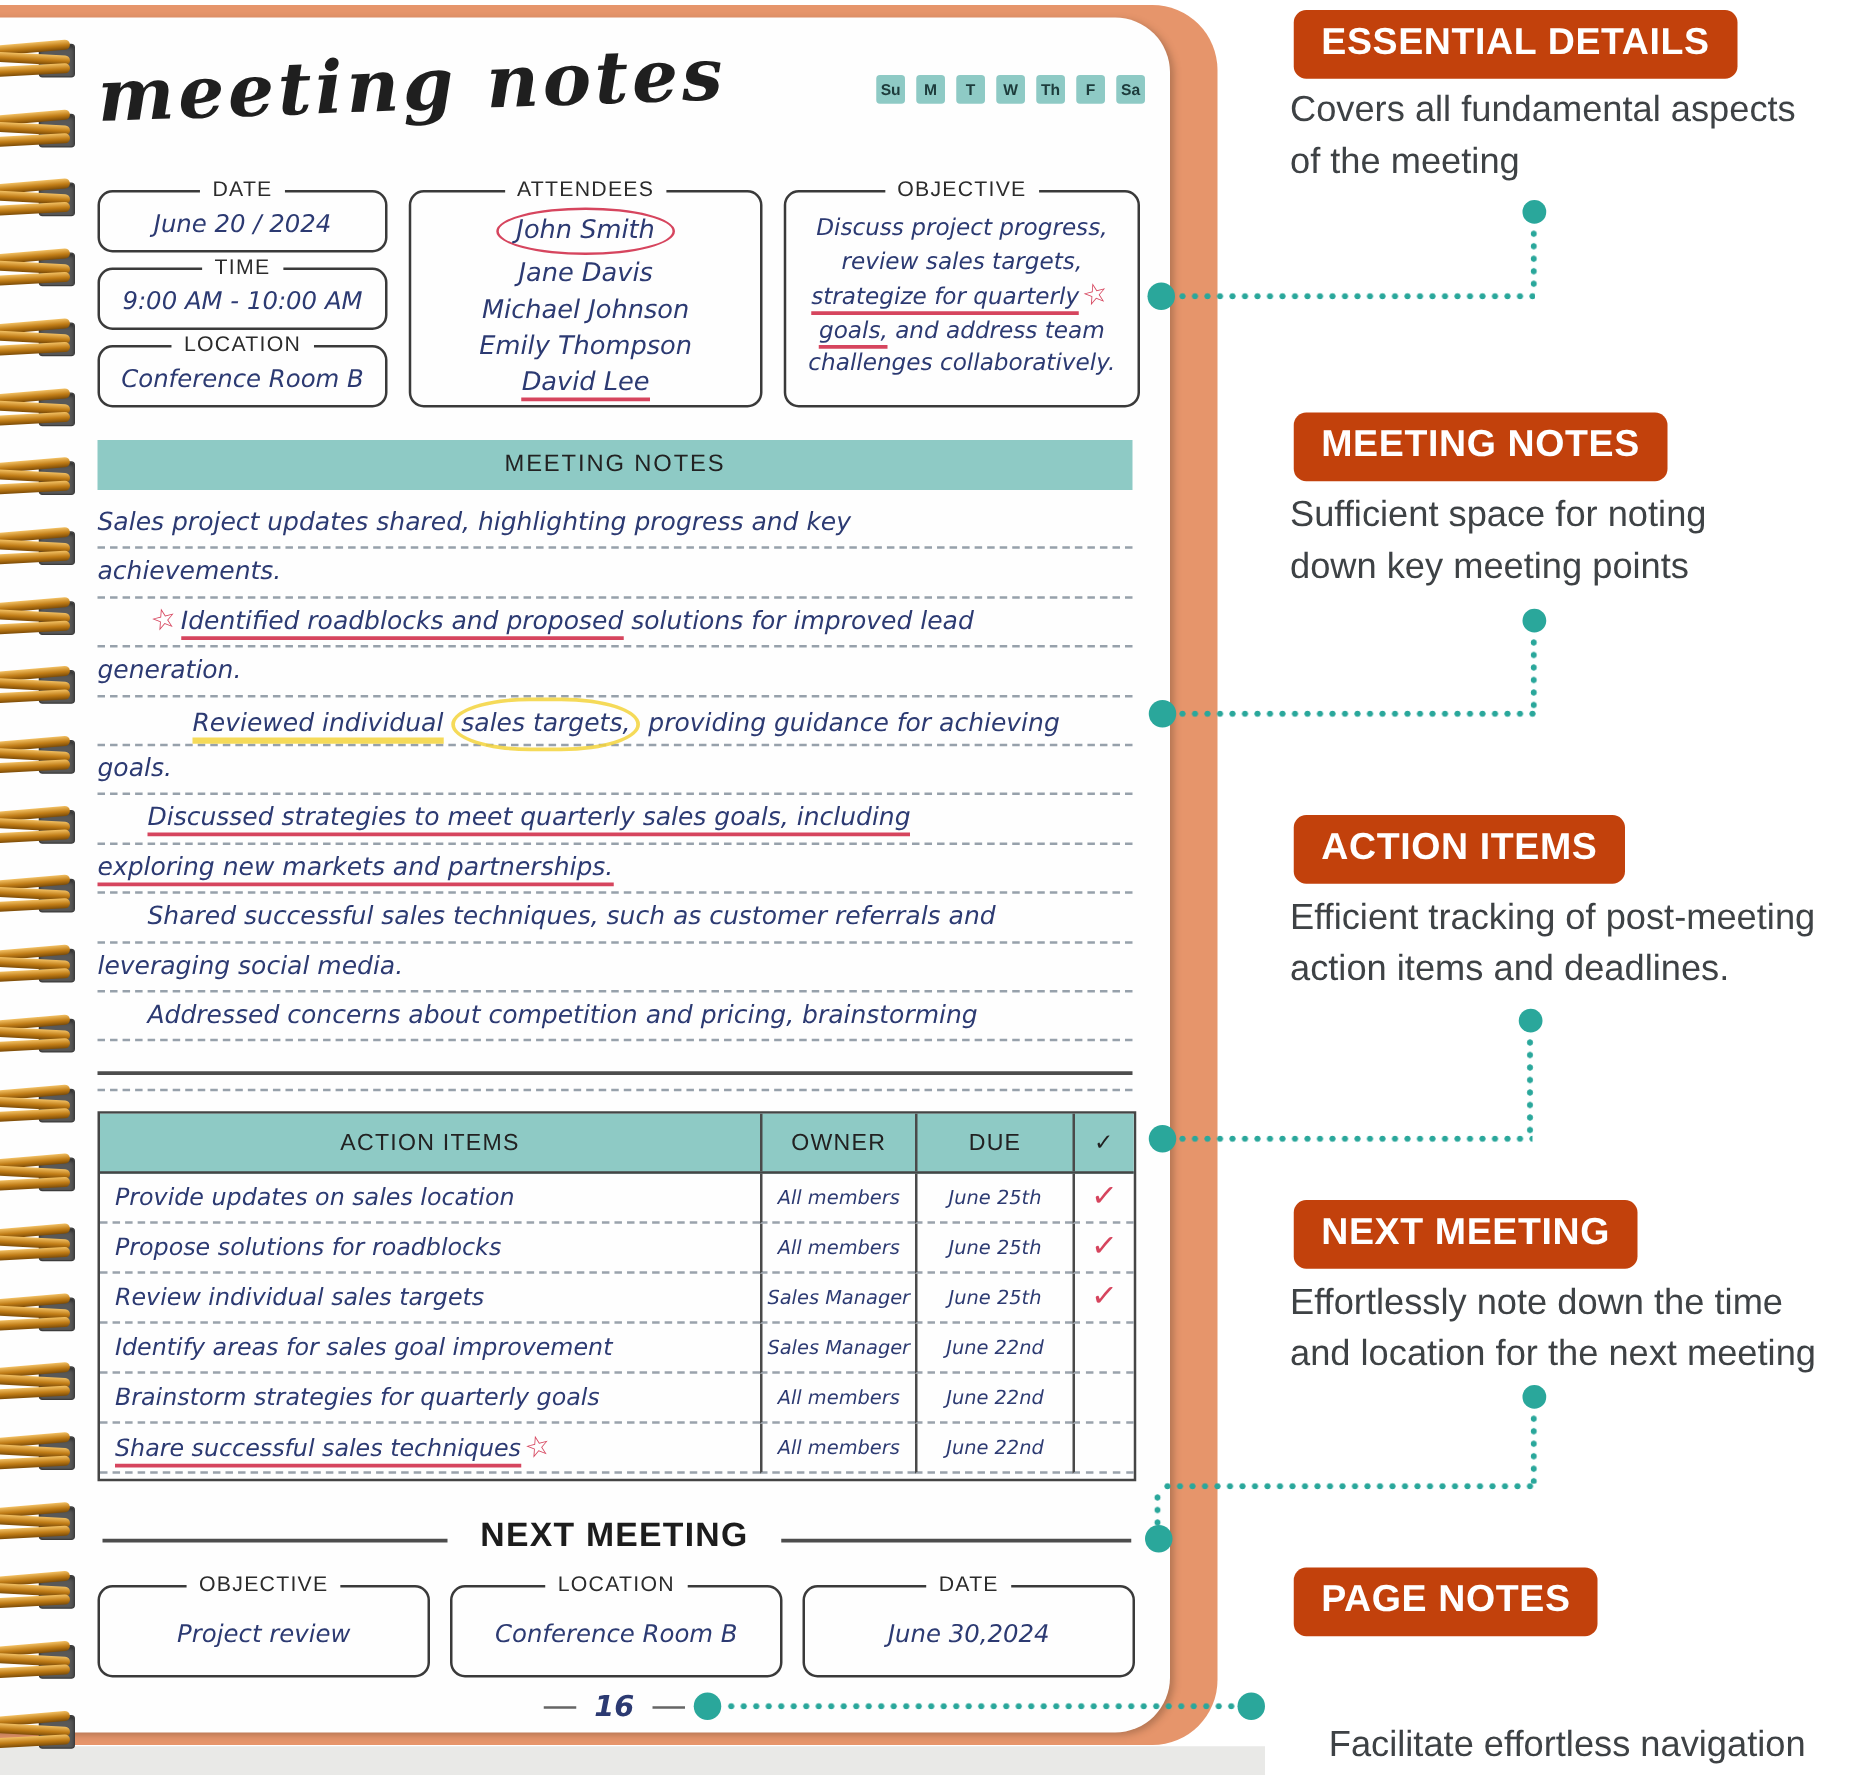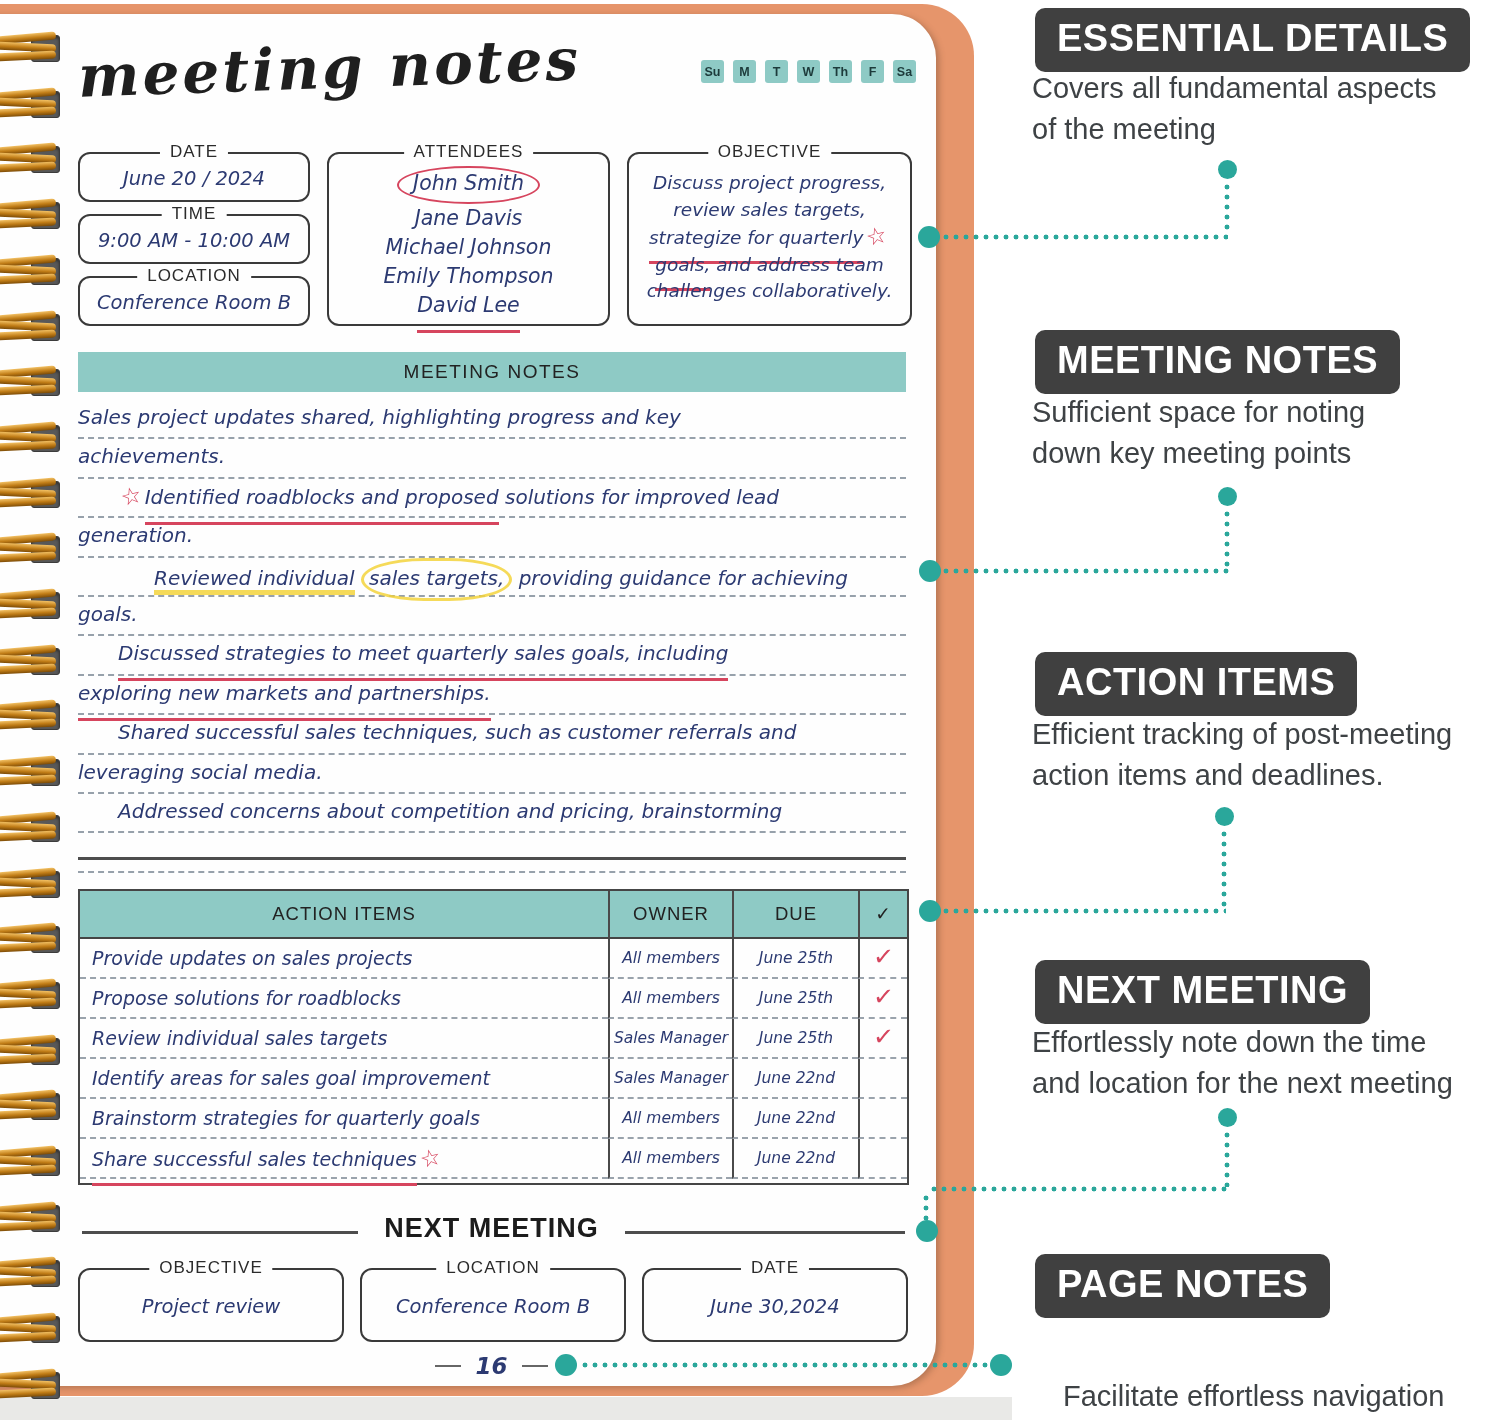--- a/index.html
+++ b/index.html
@@ -36,21 +36,21 @@
   .ibox .lbl{position:absolute;top:-12px;left:50%;transform:translateX(-50%);background:#fefefe;
     padding:0 10px;font-size:17px;letter-spacing:1px;color:#2b2b2b;white-space:nowrap;}
   .ibox .val{width:100%;text-align:center;font-size:19.5px;}
   .vbox .val{position:absolute;top:50%;transform:translateY(-42%);}
 
   .alist{padding-top:12px;text-align:center;font-style:italic;}
   .aline{font-size:20.5px;line-height:29px;}
   .olist{padding:16px 8px 0;text-align:center;}
   .oline{font-size:18.5px;line-height:26.5px;white-space:nowrap;}
 
-  .mk-red-ul{border-bottom:3px solid #d6455e;padding-bottom:13px;}
+  .mk-red-ul{border-bottom:3px solid #d6455e;padding-bottom:1px;}
   .mk-red-circle{border:2.5px solid #d6455e;border-radius:50%;padding:1px 14px 4px;display:inline-block;}
   .mk-yellow-ul{border-bottom:5px solid rgba(243,211,60,.85);margin-left:36px;}
   .mk-yellow-circle{border:3.5px solid rgba(243,211,60,.85);border-radius:50%/60%;padding:0 5px 2px;display:inline-block;}
   .star-red{color:#d6455e;font-size:23px;font-style:normal;display:inline-block;transform:rotate(-14deg);margin:0 3px;}
 
   #notesbar{left:78px;top:352px;width:828px;height:40px;background:#8ecac5;display:flex;
     align-items:center;justify-content:center;font-size:19px;letter-spacing:1.5px;color:#222;}
   #notes{left:78px;top:400px;width:828px;}
   .nline{height:37.4px;border-bottom:2px dashed #97a1ab;font-size:20px;line-height:35px;white-space:nowrap;overflow:visible;}
   .nline.indent{padding-left:40px;}
@@ -73,21 +73,21 @@
   .chk{color:#d6455e;font-size:25px;line-height:36px;font-style:normal;display:inline-block;transform:rotate(4deg);}
 
   #nmtitle{left:78px;top:1213px;width:827px;text-align:center;font-size:27px;font-weight:bold;
     letter-spacing:1px;color:#1c1c1c;}
   .nm-rule{position:absolute;top:1231px;height:2.5px;background:#4d4d4d;z-index:2;}
   #pageno{left:78px;top:1353px;width:827px;display:flex;align-items:center;justify-content:center;gap:14px;}
   .pn-dash{width:26px;height:2px;background:#666;}
   #pn-num{font-size:23px;font-weight:bold;}
 
   
-  .pill{position:absolute;left:1035px;background:#404040;color:#fff;font-weight:bold;font-size:38px;
+  .pill{position:absolute;left:1035px;background:#c2410c;color:#fff;font-weight:bold;font-size:30px;
     letter-spacing:.5px;padding:9px 22px 12px;border-radius:10px;white-space:nowrap;z-index:2;}
   .desc{position:absolute;left:1032px;color:#3e4245;font-size:29px;line-height:41px;z-index:2;}
 
   
   .dot{position:absolute;border-radius:50%;background:#2aa79b;z-index:2;}
   .dot-lg{width:22px;height:22px;}
   .dot-sm{width:19px;height:19px;}
   .dots-h{position:absolute;height:6px;z-index:2;background-image:radial-gradient(circle,#2aa79b 2.2px,rgba(0,0,0,0) 2.7px);
     background-size:10px 6px;background-repeat:repeat-x;background-position:left center;}
   .dots-v{position:absolute;width:6px;z-index:2;background-image:radial-gradient(circle,#2aa79b 2.2px,rgba(0,0,0,0) 2.7px);
@@ -167,21 +167,21 @@
 
   <div id="atable" class="z">
     <div class="thead" id="thead">
         <div class="cell c-item">ACTION ITEMS</div>
         <div class="cell c-owner">OWNER</div>
         <div class="cell c-due">DUE</div>
         <div class="cell c-chk">✓</div>
       </div>
     <div id="tbody" class="hw">
         <div class="trow">
-          <div class="cell c-item"><span>Provide updates on sales projects</span></div>
+          <div class="cell c-item"><span>Provide updates on sales location</span></div>
           <div class="cell c-owner">All members</div>
           <div class="cell c-due">June 25th</div>
           <div class="cell c-chk"><span class="chk">✓</span></div>
         </div>
         <div class="trow">
           <div class="cell c-item"><span>Propose solutions for roadblocks</span></div>
           <div class="cell c-owner">All members</div>
           <div class="cell c-due">June 25th</div>
           <div class="cell c-chk"><span class="chk">✓</span></div>
         </div>

